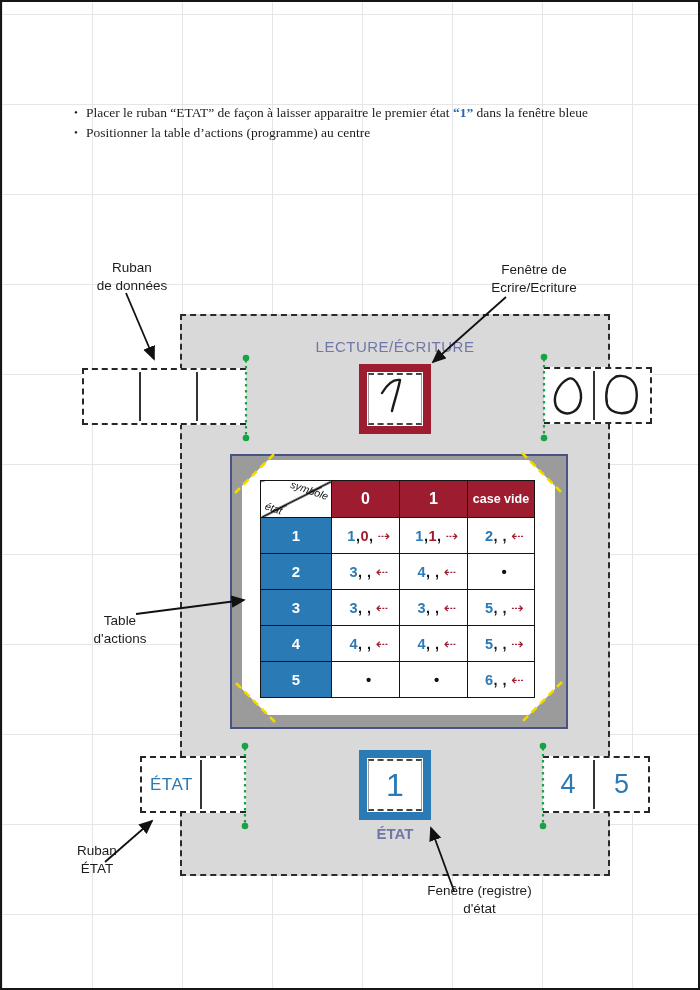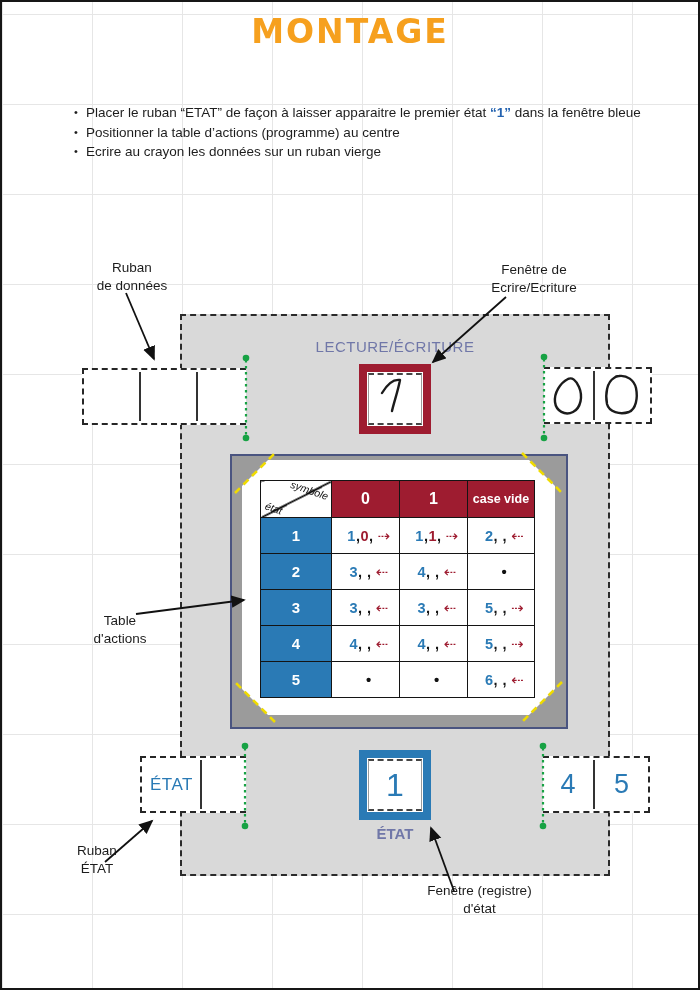--- a/index.html
+++ b/index.html
@@ -12,21 +12,21 @@
       linear-gradient(to bottom,#e6e6e6 1px,transparent 1px);
     background-size:90px 90px, 90px 90px;
     background-position:0 0, 0 12px;
   }
   .title{
     position:absolute;top:10px;left:0;right:0;text-align:center;
     font-family:"DejaVu Sans",sans-serif;font-size:33px;font-weight:800;
     letter-spacing:2px;color:#F6A01E;
   }
   .instructions{position:absolute;left:72px;top:101px;margin:0;padding:0;list-style:none;
-    font-size:13.5px;line-height:19.5px;color:#1d1d1d;white-space:nowrap;}
+    font-size:13.5px;line-height:19.5px;color:#1d1d1d;white-space:nowrap;font-family:Liberation Serif, serif;}
   .instructions li{position:relative;padding-left:12px;}
   .instructions li::before{content:"•";position:absolute;left:0;top:0;font-size:11px;}
   .instructions .c-blue{color:#2463B0;font-weight:bold;}
   .lbl{position:absolute;text-align:center;font-size:13.5px;line-height:17.5px;color:#1c1c1c;}
   .lbl-data-tape{left:70px;top:257px;width:120px;}
   .lbl-rw-window{left:452px;top:259px;width:160px;}
   .lbl-action-table{left:63px;top:610px;width:110px;}
   .lbl-state-tape{left:45px;top:840px;width:100px;}
   .lbl-state-window{left:400px;top:880px;width:155px;}
 
@@ -80,26 +80,24 @@
   .arrow{color:#9E1C30;font-family:"DejaVu Sans",sans-serif;font-size:15px;
     font-weight:normal;margin-left:4px;}
   .dot{color:#111;font-size:15px;}
   .overlay{position:absolute;left:0;top:0;pointer-events:none;z-index:50;}
 </style>
 </head>
 <body>
 
 <div class="page">
 
-  <div class="title">MONTAGE</div>
 
   <ul class="instructions">
       <li><span>Placer le ruban “ETAT” de façon à laisser apparaitre le premier état </span><span class="c-blue">“1”</span><span> dans la fenêtre bleue</span></li>
       <li><span>Positionner la table d’actions (programme) au centre</span></li>
-      <li><span>Ecrire au crayon les données sur un ruban vierge</span></li>
     </ul>
 
   <div class="lbl lbl-data-tape">
     <div>Ruban</div>
     <div>de données</div>
   </div>
   <div class="lbl lbl-rw-window">
     <div>Fenêtre de</div>
     <div>Ecrire/Ecriture</div>
   </div>

